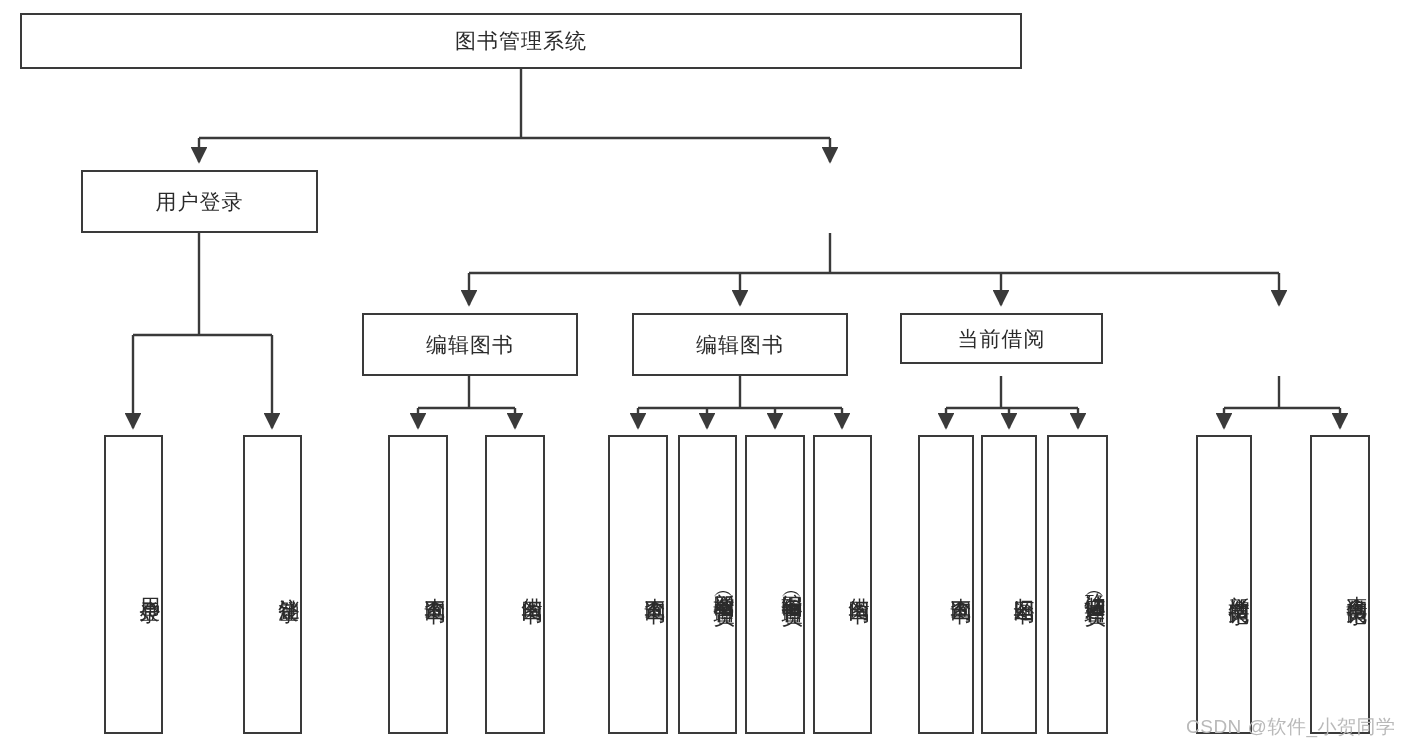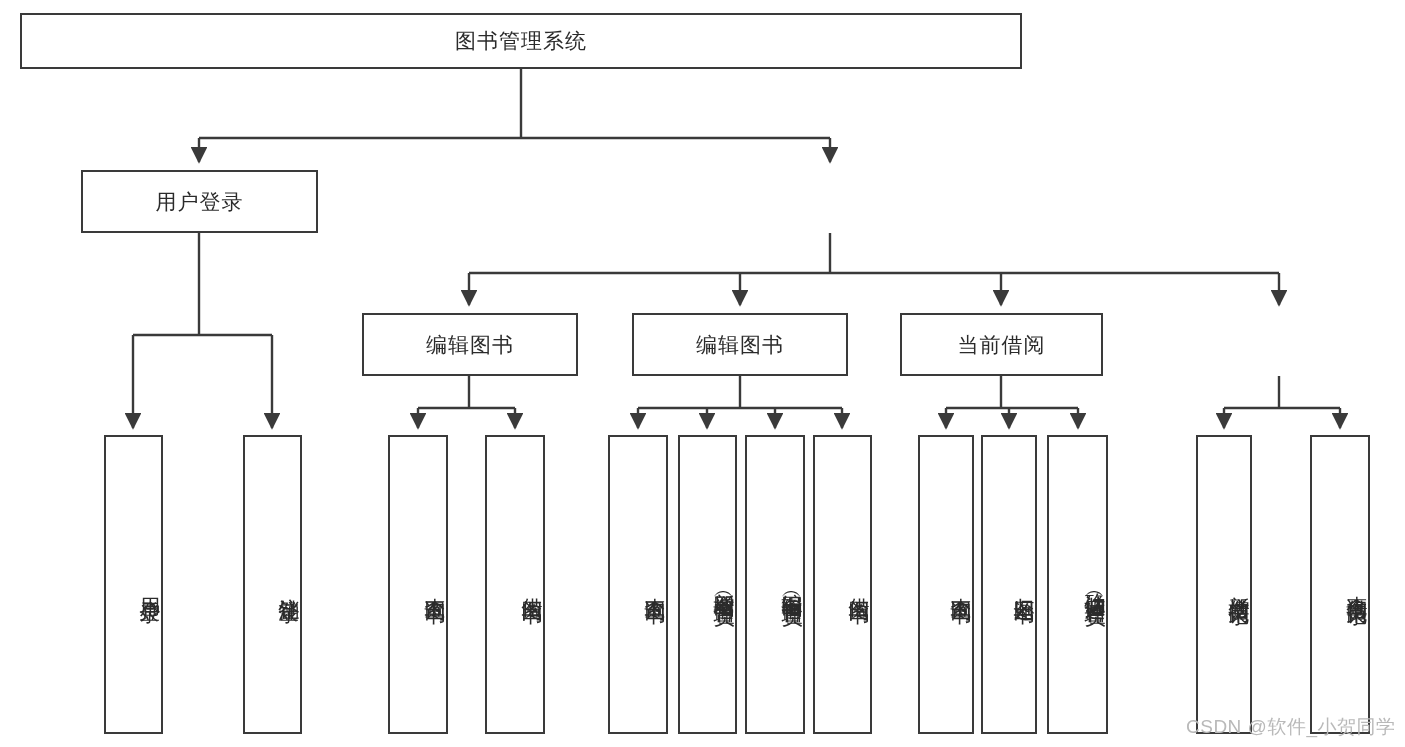--- a/index.html
+++ b/index.html
@@ -113,21 +113,21 @@
       <path d="M 1340 408 L 1340 428" marker-end="url(#arrow)"></path>
     </g>
   </svg>
 
   <div class="node horiz" style="left: 20px; top: 13px; width: 1002px; height: 56px;">图书管理系统</div>
 
   <div class="node horiz" style="left: 81px; top: 170px; width: 237px; height: 63px;">用户登录</div>
 
   <div class="node horiz" style="left: 362px; top: 313px; width: 216px; height: 63px;">编辑图书</div>
   <div class="node horiz" style="left: 632px; top: 313px; width: 216px; height: 63px;">编辑图书</div>
-  <div class="node horiz" style="left: 900px; top: 313px; width: 203px; height: 63px;">当前借阅</div>
+  <div class="node horiz" style="left: 900px; top: 313px; width: 203px; height: 51px;">当前借阅</div>
 
   <div class="node vert" style="left: 104px; top: 435px; width: 59px; height: 299px;">用户登录</div>
   <div class="node vert" style="left: 243px; top: 435px; width: 59px; height: 299px;">注销登录</div>
   <div class="node vert" style="left: 388px; top: 435px; width: 60px; height: 299px;">查询图书</div>
   <div class="node vert" style="left: 485px; top: 435px; width: 60px; height: 299px;">借阅图书</div>
   <div class="node vert" style="left: 608px; top: 435px; width: 60px; height: 299px;">查询图书</div>
   <div class="node vert" style="left: 678px; top: 435px; width: 59px; height: 299px;">新增图书（管理员）</div>
   <div class="node vert" style="left: 745px; top: 435px; width: 60px; height: 299px;">编辑图书（管理员）</div>
   <div class="node vert" style="left: 813px; top: 435px; width: 59px; height: 299px;">借阅图书</div>
   <div class="node vert" style="left: 918px; top: 435px; width: 56px; height: 299px;">查询图书</div>

